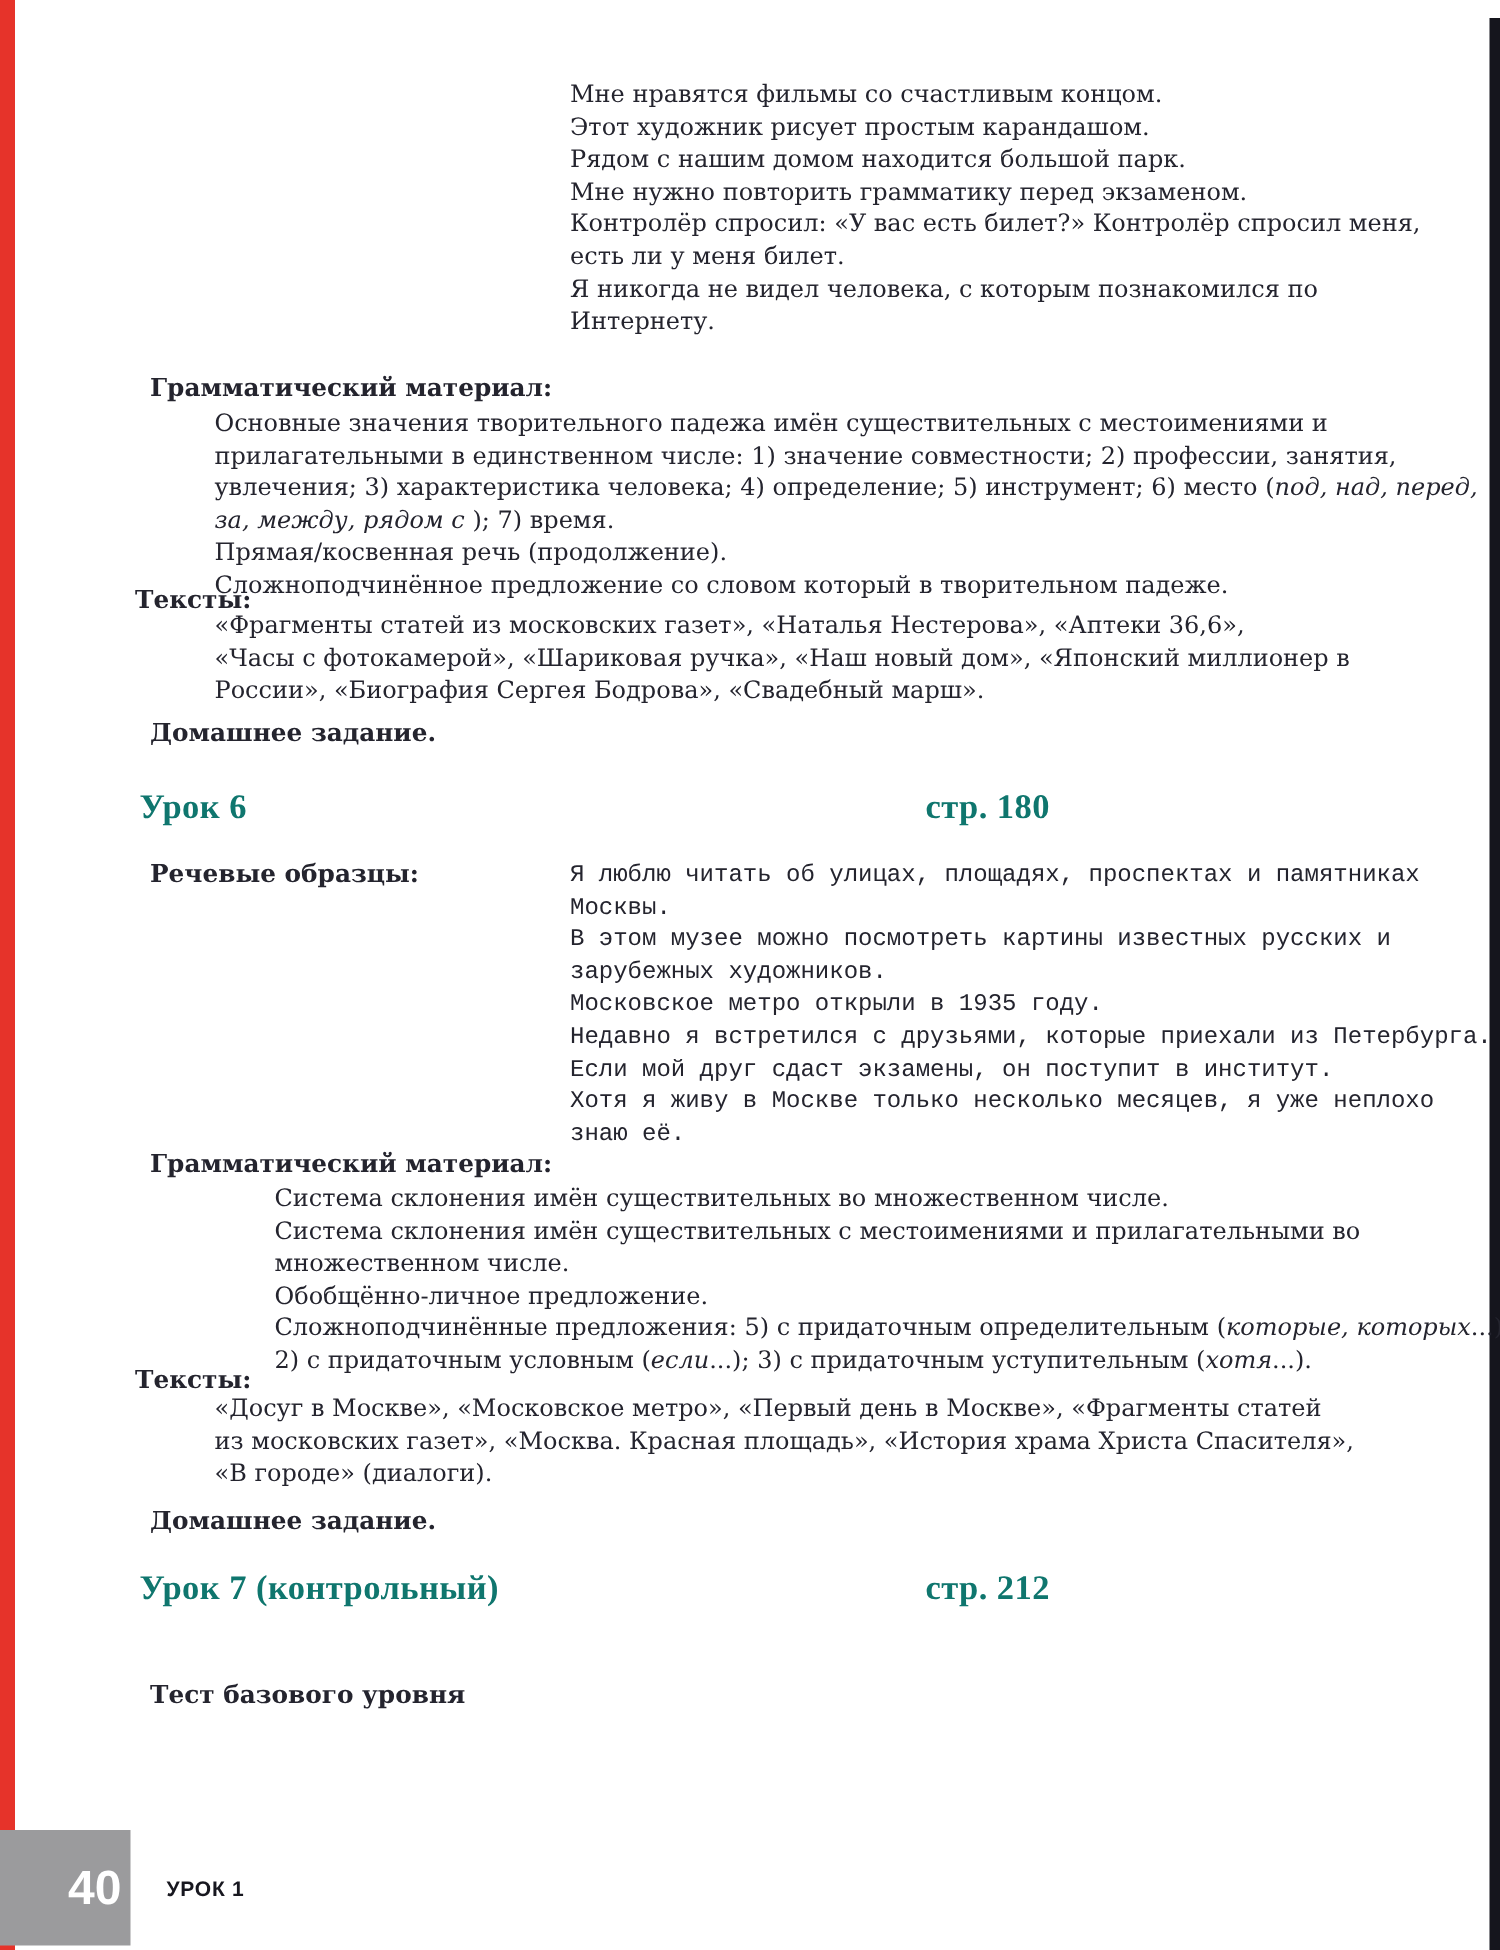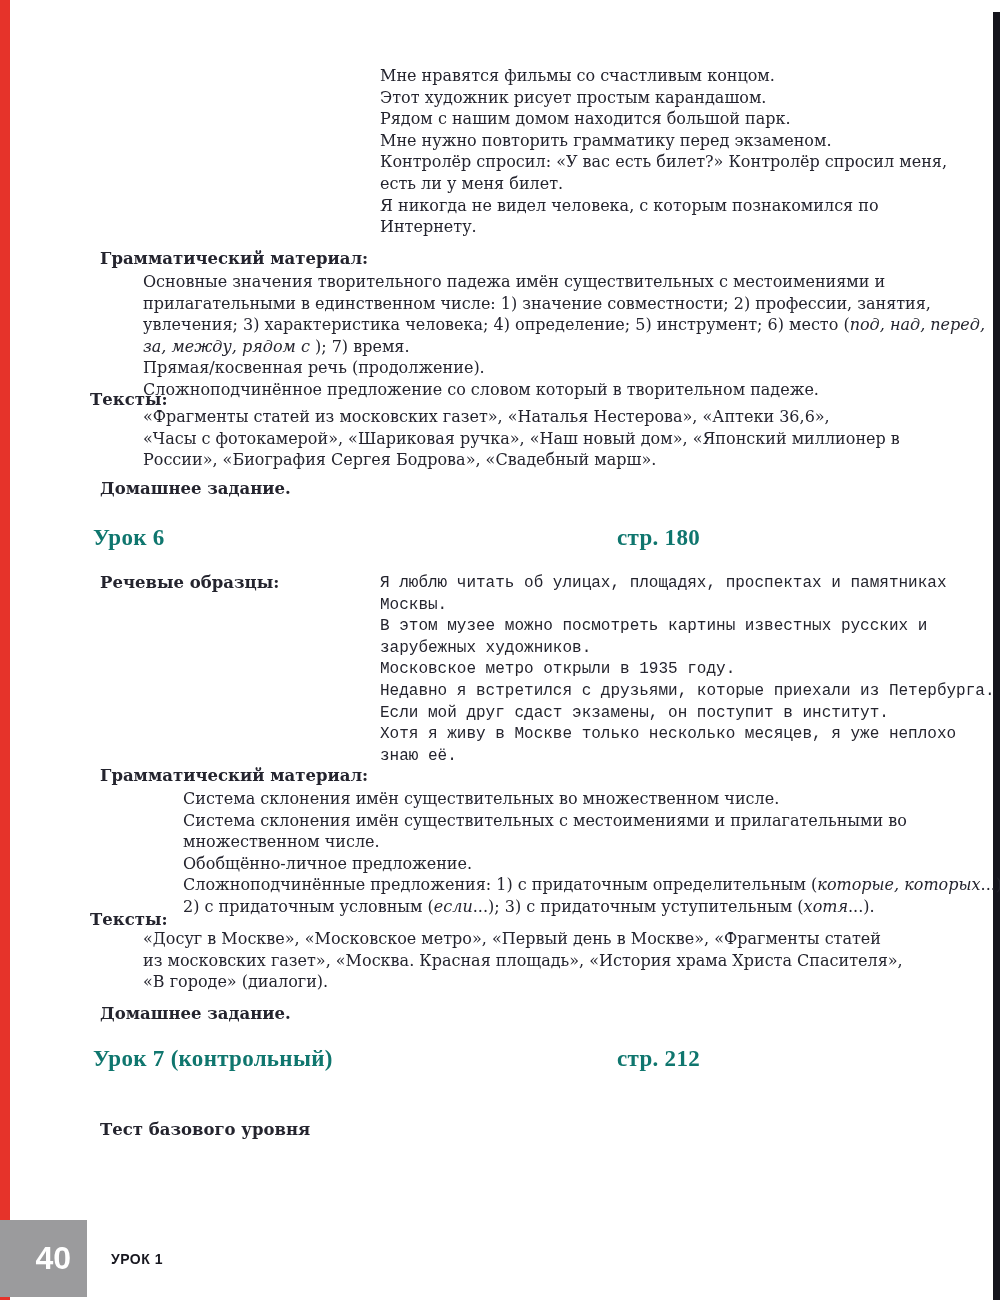--- a/index.html
+++ b/index.html
@@ -16,21 +16,21 @@
 
   .blk { position: absolute; font-size: 16px; line-height: 21.6px; white-space: nowrap; }
   .blk .line { height: 21.6px; }
   .hd  { position: absolute; font-weight: bold; font-size: 16.5px; white-space: nowrap; }
   .cyan {
     position: absolute; font-family: Liberation Serif, serif;
     font-weight: bold; color: #0f766e; font-size: 23px; white-space: nowrap;
     letter-spacing: 0.3px;
   }
 
-  .top-samples   { left: 380px; top: 65px; }
+  .top-samples   { left: 380px; top: 52px; }
   .gram1-hd      { left: 100px; top: 249px; }
   .gram1         { left: 143px; top: 271px; }
   .texts1-hd     { left: 90px;  top: 390px; }
   .texts1        { left: 143px; top: 406px; }
   .hw1           { left: 100px; top: 479px; }
   .lesson6-title { left: 93px;  top: 525px; }
   .lesson6-page  { left: 617px; top: 525px; }
   .speech2-label { left: 100px; top: 573px; }
   .speech2       { left: 380px; top: 573px; font-family: Liberation Mono, monospace; }
   .gram2-hd      { left: 100px; top: 766px; }
@@ -39,21 +39,21 @@
   .texts2        { left: 143px; top: 928px; }
   .hw2           { left: 100px; top: 1004px; }
   .lesson7-title { left: 93px;  top: 1046px; }
   .lesson7-page  { left: 617px; top: 1046px; }
   .test-label    { left: 100px; top: 1093px; margin-top: 27px; }
 
   .footer-box {
     position: absolute; left: 0; top: 1220px; width: 87px; height: 77px;
     background: #9b9b9d;
     display: flex; align-items: center; justify-content: flex-end;
-    padding-right: 16px; box-sizing: border-box;
+    padding-right: 6px; box-sizing: border-box;
   }
   .footer-num {
     font-family: "Liberation Sans", sans-serif; font-weight: bold;
     font-size: 32px; color: #ffffff;
   }
   .footer-label {
     position: absolute; left: 111px; top: 1251px;
     font-family: "Liberation Sans", sans-serif; font-weight: bold;
     font-size: 14px; color: #17171f; letter-spacing: 0.5px; white-space: nowrap;
   }
@@ -111,21 +111,21 @@
       <div class="line">Хотя я живу в Москве только несколько месяцев, я уже неплохо</div>
       <div class="line">знаю её.</div>
     </div>
 
   <div class="hd gram2-hd">Грамматический материал:</div>
   <div class="blk gram2">
       <div class="line">Система склонения имён существительных во множественном числе.</div>
       <div class="line">Система склонения имён существительных с местоимениями и прилагательными во</div>
       <div class="line">множественном числе.</div>
       <div class="line">Обобщённо-личное предложение.</div>
-      <div class="line"><span>Сложноподчинённые предложения: 1) с придаточным определительным (</span><span style="font-style: italic;">которые, которых</span><span>...);</span></div>
+      <div class="line"><span>Сложноподчинённые предложения: 5) с придаточным определительным (</span><span style="font-style: italic;">которые, которых</span><span>...);</span></div>
       <div class="line"><span>2) с придаточным условным (</span><span style="font-style: italic;">если</span><span>...); 3) с придаточным уступительным (</span><span style="font-style: italic;">хотя</span><span>...).</span></div>
     </div>
 
   <div class="hd texts2-hd">Тексты:</div>
   <div class="blk texts2">
       <div class="line">«Досуг в Москве», «Московское метро», «Первый день в Москве», «Фрагменты статей</div>
       <div class="line">из московских газет», «Москва. Красная площадь», «История храма Христа Спасителя»,</div>
       <div class="line">«В городе» (диалоги).</div>
     </div>
 

